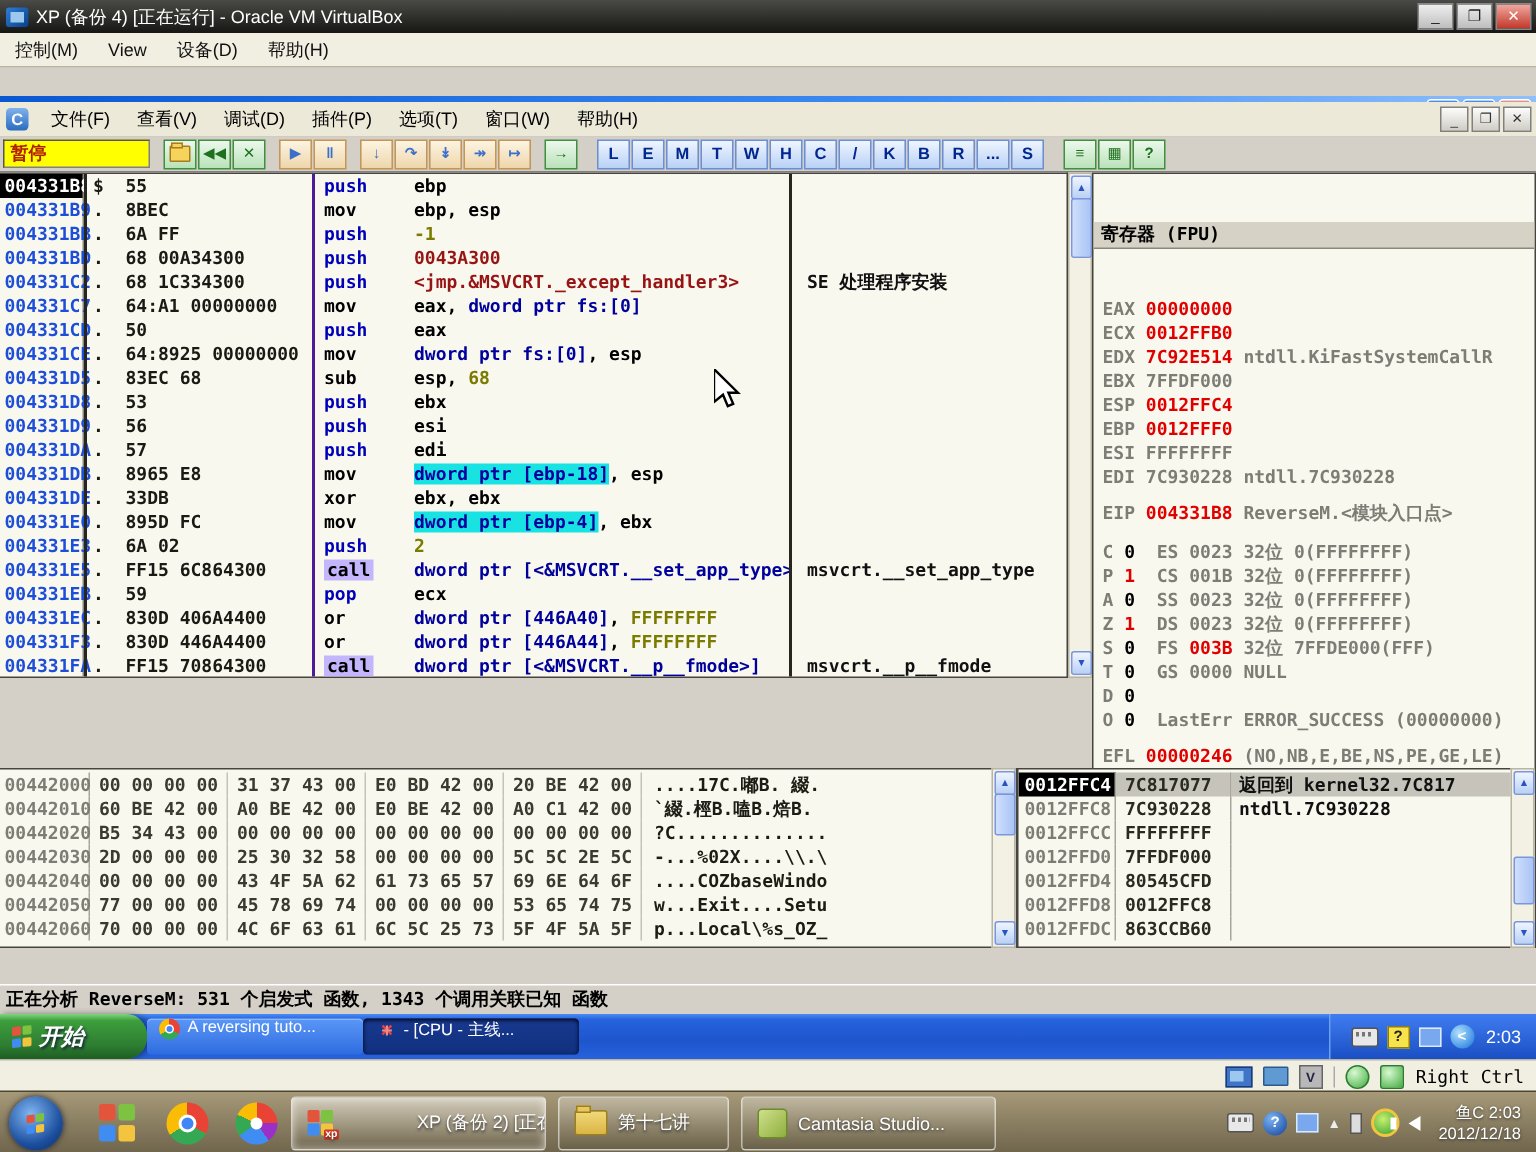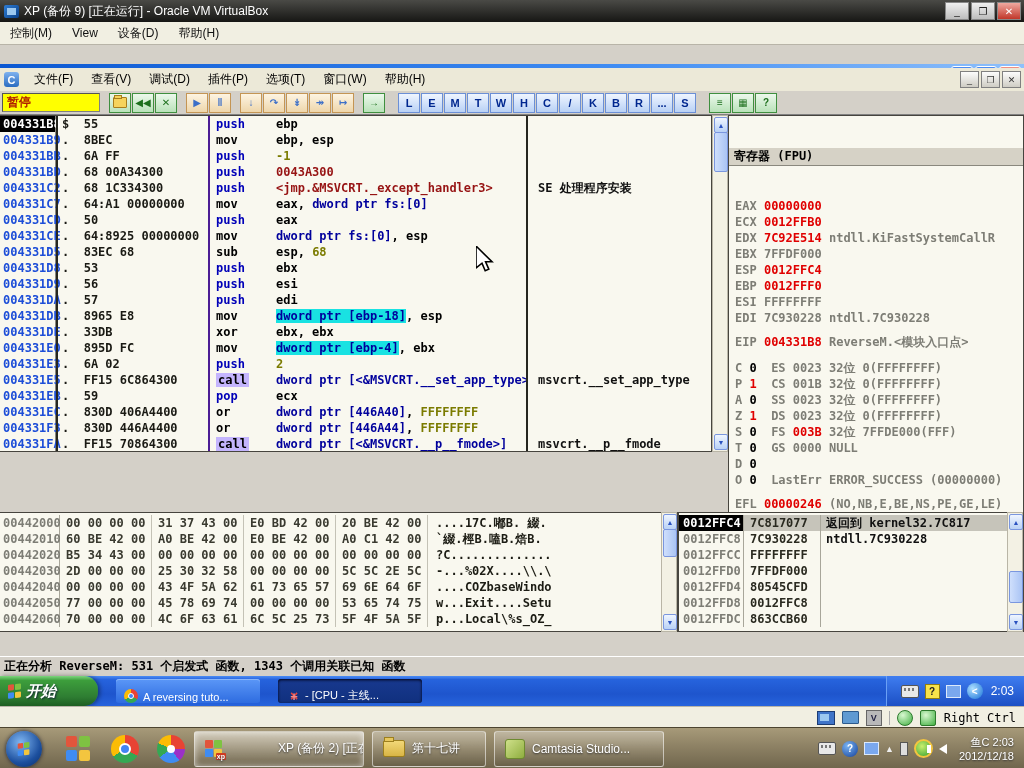--- a/index.html
+++ b/index.html
@@ -99,21 +99,21 @@
   
   #xp-taskbar{position:absolute;left:0;top:676px;width:1024px;height:30px;
     background:linear-gradient(#4b8cf5 0%,#2663dd 12%,#1e55cd 60%,#2663dd 100%);display:flex;align-items:center;}
   #xp-start{width:98px;height:30px;border-radius:0 14px 14px 0;
     background:linear-gradient(#7ed67e 0%,#3d9e3c 15%,#2e7d32 70%,#1d5e22 100%);
     display:flex;align-items:center;color:#fff;font-style:italic;font-weight:bold;font-size:15px;
     text-shadow:1px 1px 2px #123;box-shadow:2px 0 4px rgba(0,0,0,.4);}
   .flag{width:14px;height:14px;margin:0 4px 0 8px;display:grid;grid-template-columns:6px 6px;grid-gap:1px;transform:skewY(-6deg);}
   .flag i{height:6px;border-radius:1px;}
   .f-r{background:#e2553c;} .f-g{background:#7ec242;} .f-b{background:#3f8cf3;} .f-y{background:#f3c53f;}
-  .xp-task{height:24px;margin-left:18px;border-radius:3px;display:flex;align-items:flex-end;color:#fff;font-size:11px;
+  .xp-task{height:24px;margin-left:0;border-radius:3px;display:flex;align-items:flex-start;color:#fff;font-size:11px;
     padding:0 8px;background:linear-gradient(#5b97f7,#2e6ce0);box-shadow:inset 0 1px 0 #8ab6fa;white-space:nowrap;overflow:hidden;}
   .xp-task.active{background:linear-gradient(#18398f,#10307e);box-shadow:inset 0 1px 3px #001;}
   .chrome-ic{width:14px;height:14px;border-radius:50%;margin-right:5px;flex:none;
     background:conic-gradient(#e84334 0 33%,#34a853 33% 66%,#fbbc05 66% 100%);position:relative;}
   .chrome-ic:after{content:"";position:absolute;left:4px;top:4px;width:6px;height:6px;border-radius:50%;background:#4285f4;border:1px solid #fff;box-sizing:border-box;}
   .olly-ic.small{width:14px;height:14px;margin:0 5px 0 0;}
   .olly-ic.small:before{font-size:14px;top:-1px;} .olly-ic.small:after{font-size:13px;top:0;}
   #xp-tray{margin-left:auto;height:30px;display:flex;align-items:center;background:linear-gradient(#3f7df0,#1b4fc4);
     border-left:1px solid #6aa0f5;padding:0 10px 0 8px;color:#fff;}
   .tray-ic{margin-left:6px;display:flex;align-items:center;justify-content:center;}
@@ -176,21 +176,21 @@
   
   #cursor{position:absolute;left:476px;top:246px;z-index:99;}
 </style>
 </head>
 <body>
 
 <div id="screen">
 
   <div id="vbox-titlebar">
     <div id="vbox-icon"></div>
-    <span>XP (备份 9) [正在运行] - Oracle VM VirtualBox</span>
+    <span>XP (备份 4) [正在运行] - Oracle VM VirtualBox</span>
     <div class="winbtns">
       <div class="wbtn">_</div>
       <div class="wbtn">❐</div>
       <div class="wbtn close">✕</div>
     </div>
   </div>
 
   <div id="vbox-menubar">
       <div class="mi">控制(M)</div>
       <div class="mi">View</div>

